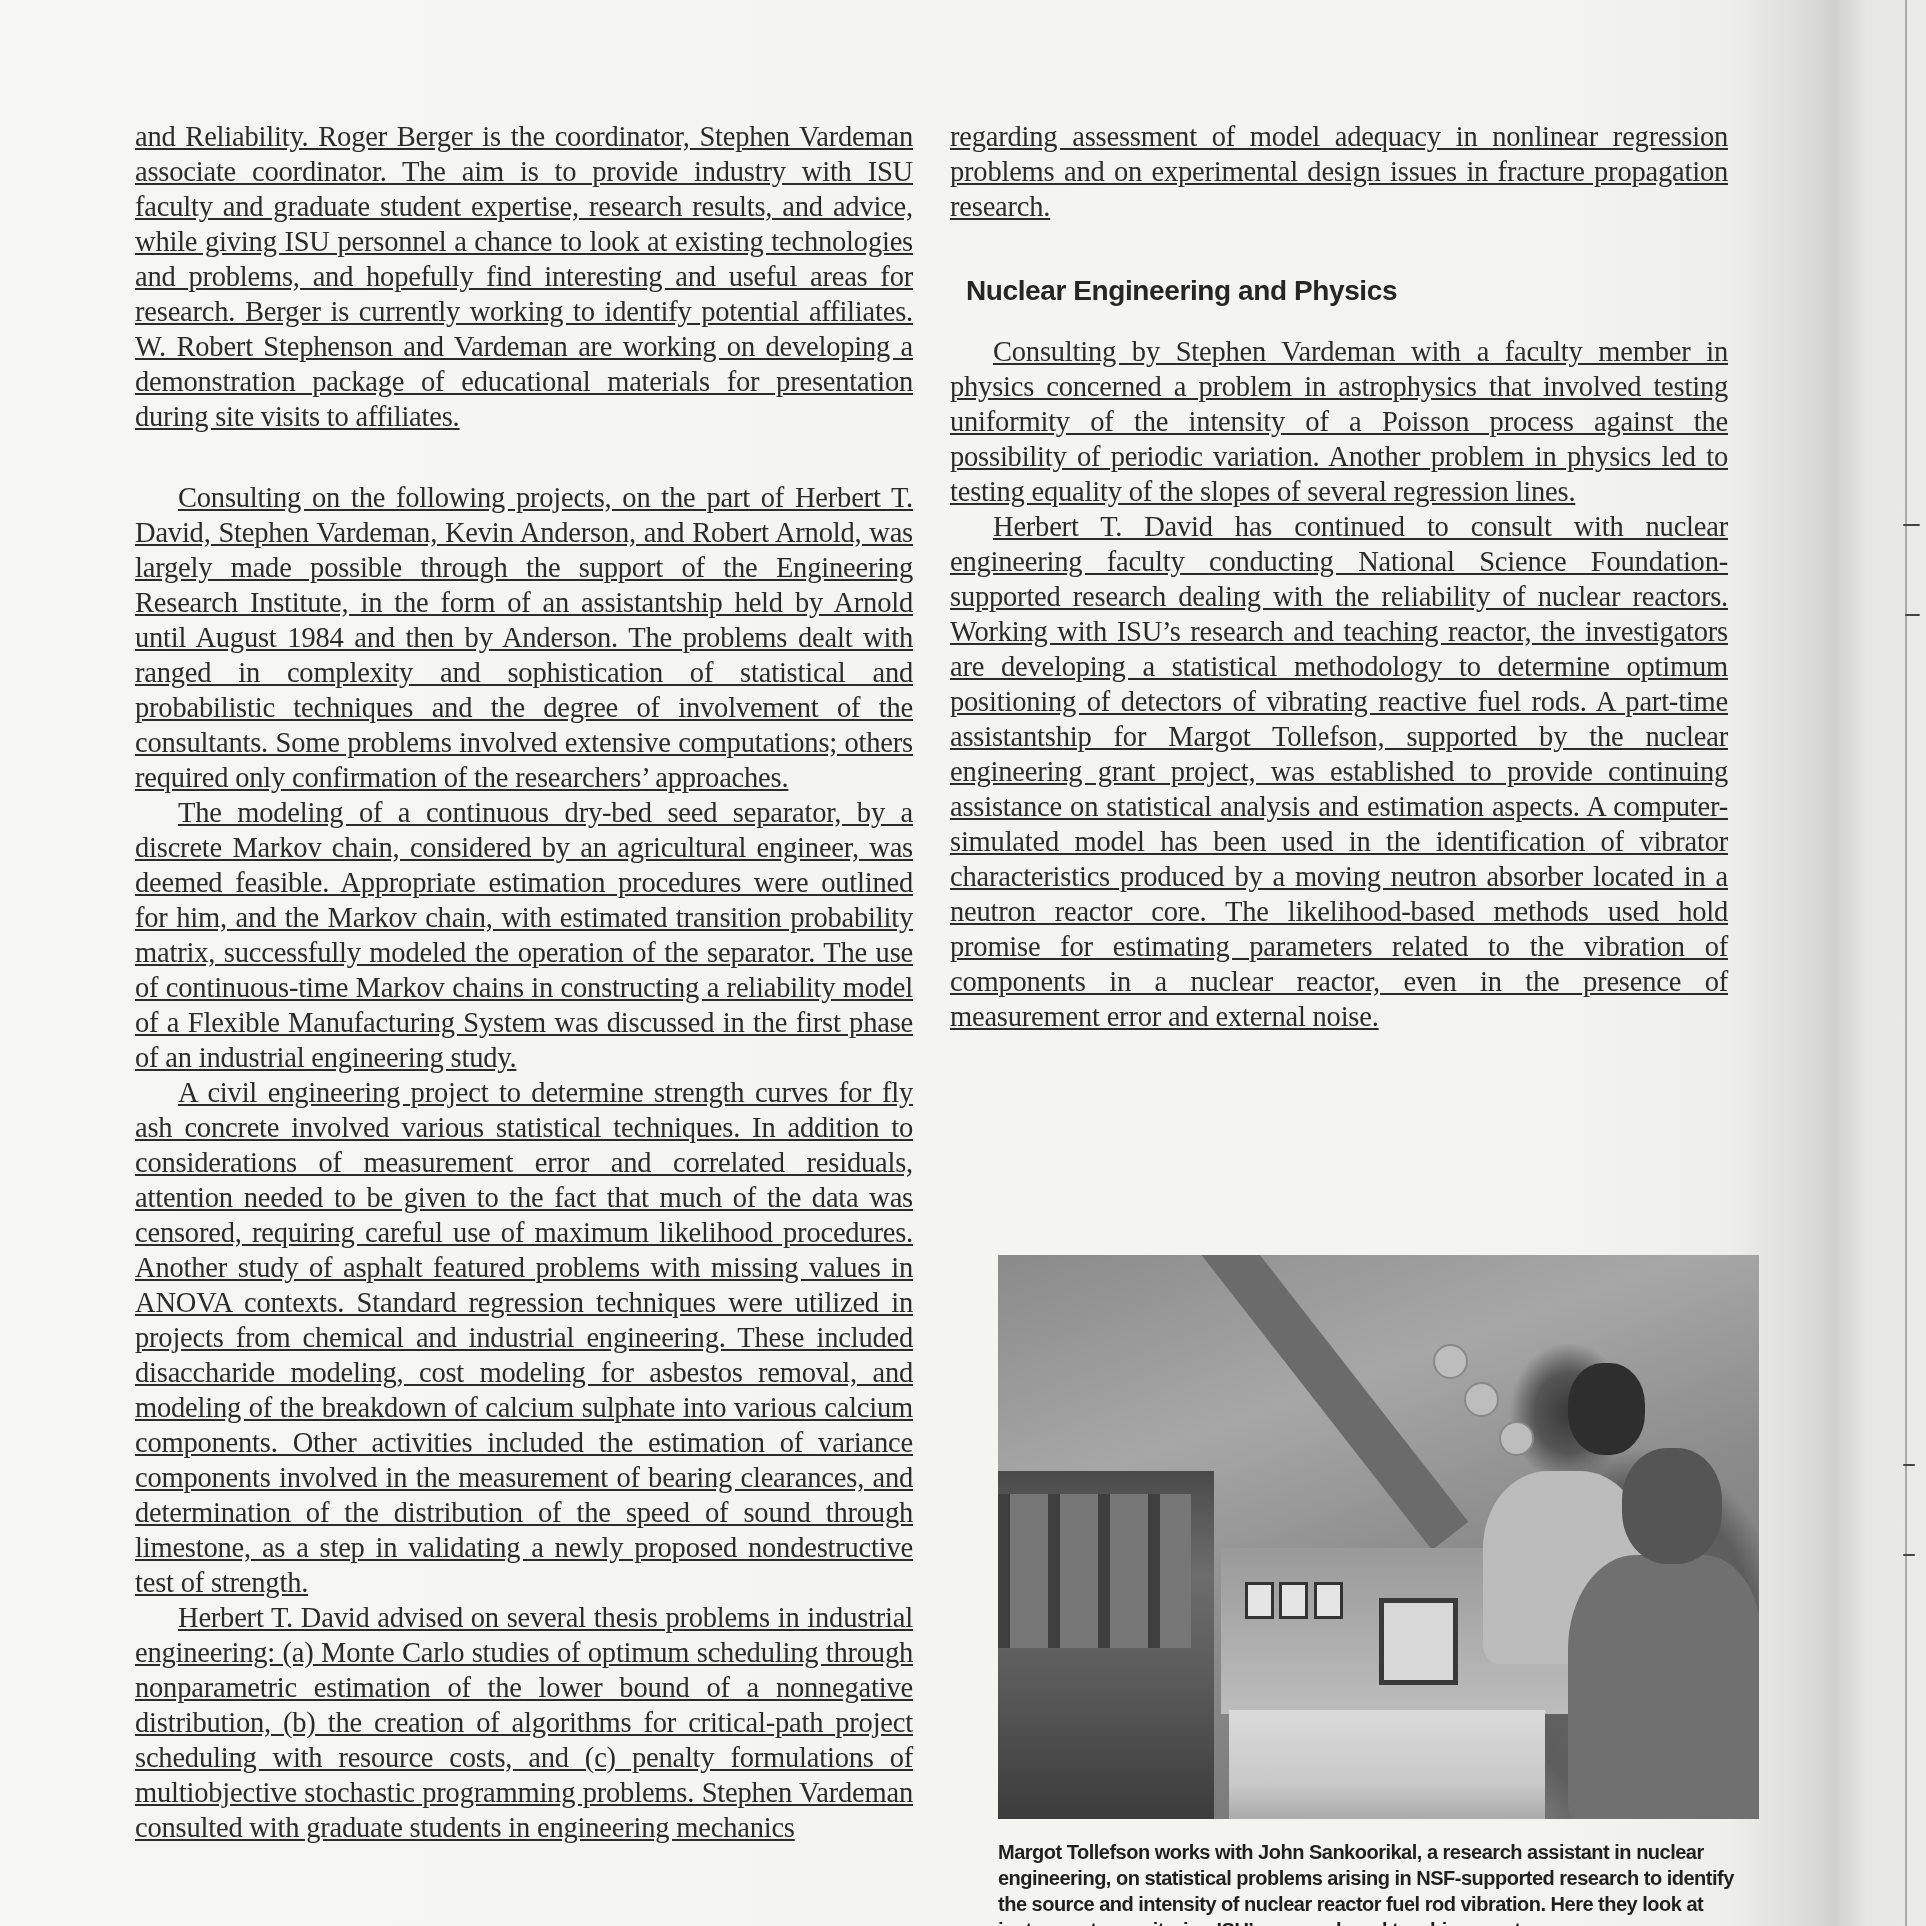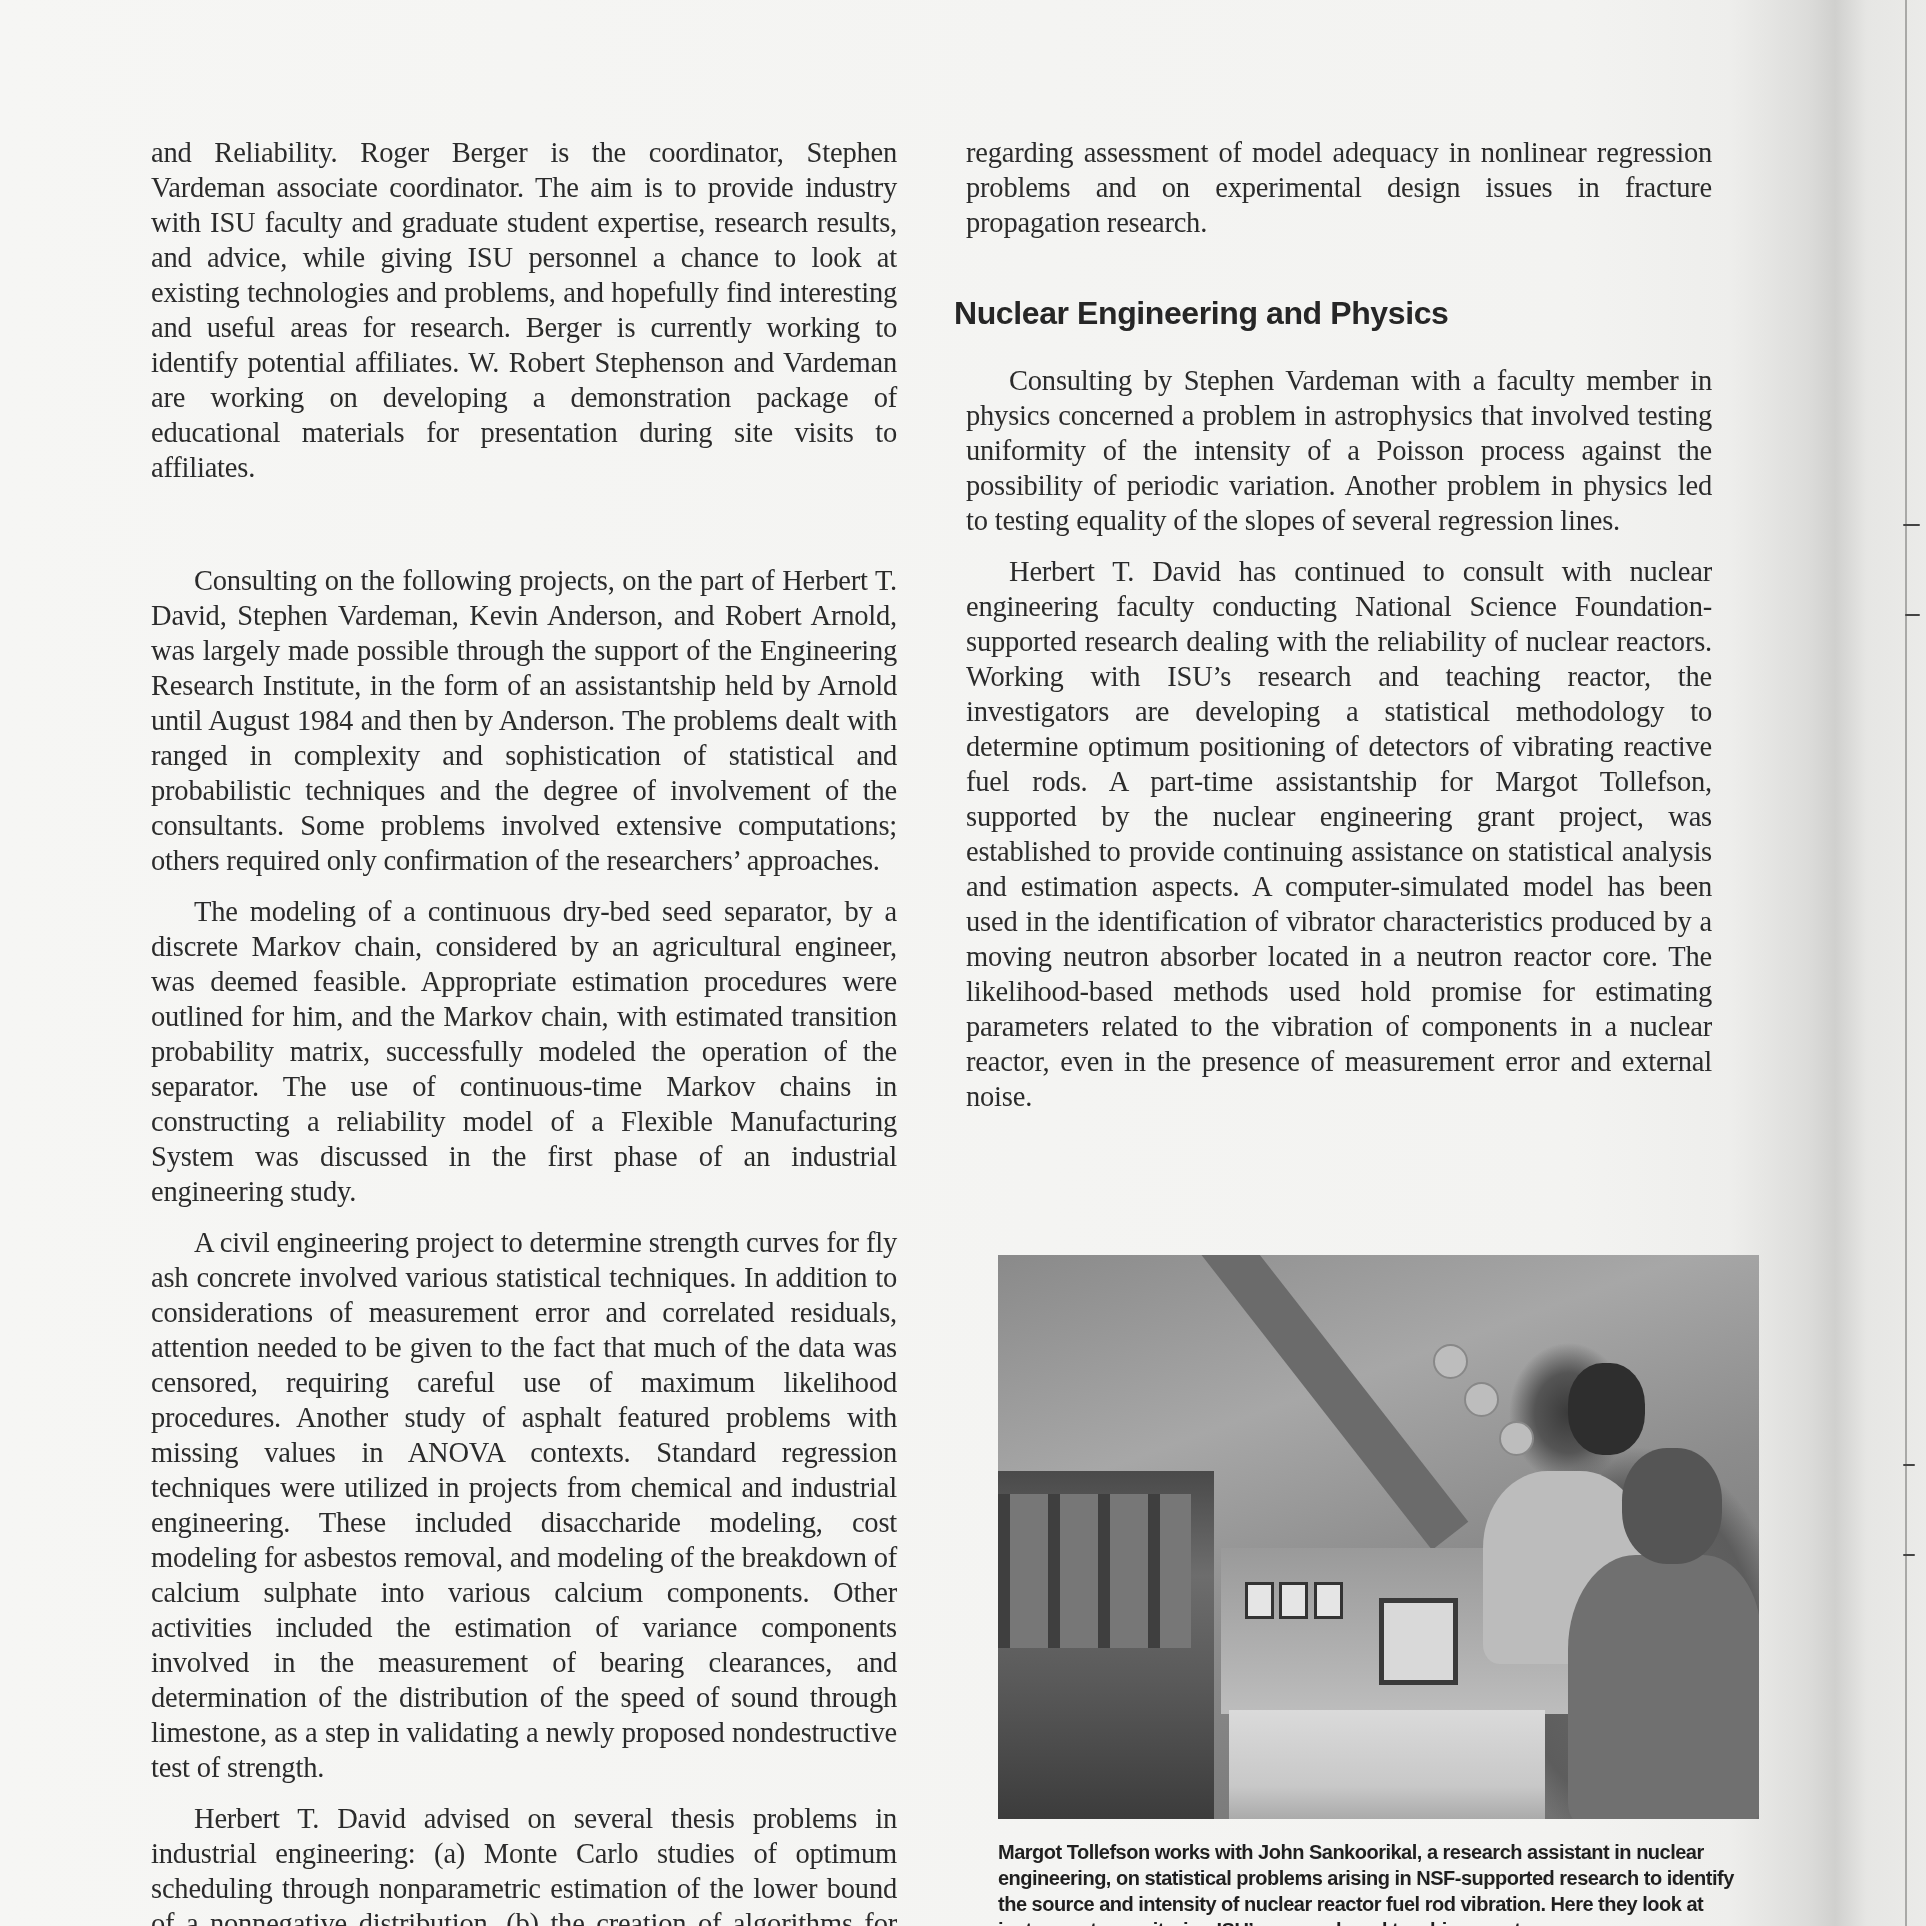--- a/index.html
+++ b/index.html
@@ -17,27 +17,27 @@
     position: absolute; left: 1905px; top: 0; width: 2.3px; height: 2523px;
     background: #a9a9a7;
   }
   .staple { position: absolute; height: 2.3px; background: #444; border-radius: 1.2px; }
   .col {
     position: absolute; width: 778px;
   }
   .col-left { left: 135px; top: 119px; }
   .col-right { left: 950px; top: 119px; }
   p.body {
-    margin: 16px; font-size: 28.5px; line-height: 35px; text-align: justify;
-    hyphens: manual; letter-spacing: -0.2px;
+    margin: 0; font-size: 28.5px; line-height: 35px; text-align: justify;
+    hyphens: manual; letter-spacing: -0.2px; text-decoration: underline;
   }
   p.indent { text-indent: 43px; }
   h2.sub {
     font-family: "Liberation Sans", "DejaVu Sans", sans-serif; font-weight: bold;
-    font-size: 32px; margin: 4px; letter-spacing: -0.4px; color: #262626;
+    font-size: 28px; margin: 16px; letter-spacing: -0.4px; color: #262626;
   }
   .photo {
     position: absolute; left: 998px; top: 1255px; width: 761px; height: 564px;
     background:
       radial-gradient(ellipse 85px 100px at 75% 28%, #3a3a3a 0%, #555 40%, transparent 70%),
       radial-gradient(ellipse 200px 270px at 84% 70%, #6a6a6a 0%, #5d5d5d 60%, transparent 75%),
       linear-gradient(160deg, #8a8a8a 0%, #a7a7a7 30%, #8c8c8c 55%, #6a6a6a 100%);
     overflow: hidden;
   }
   .photo .rack-left {

